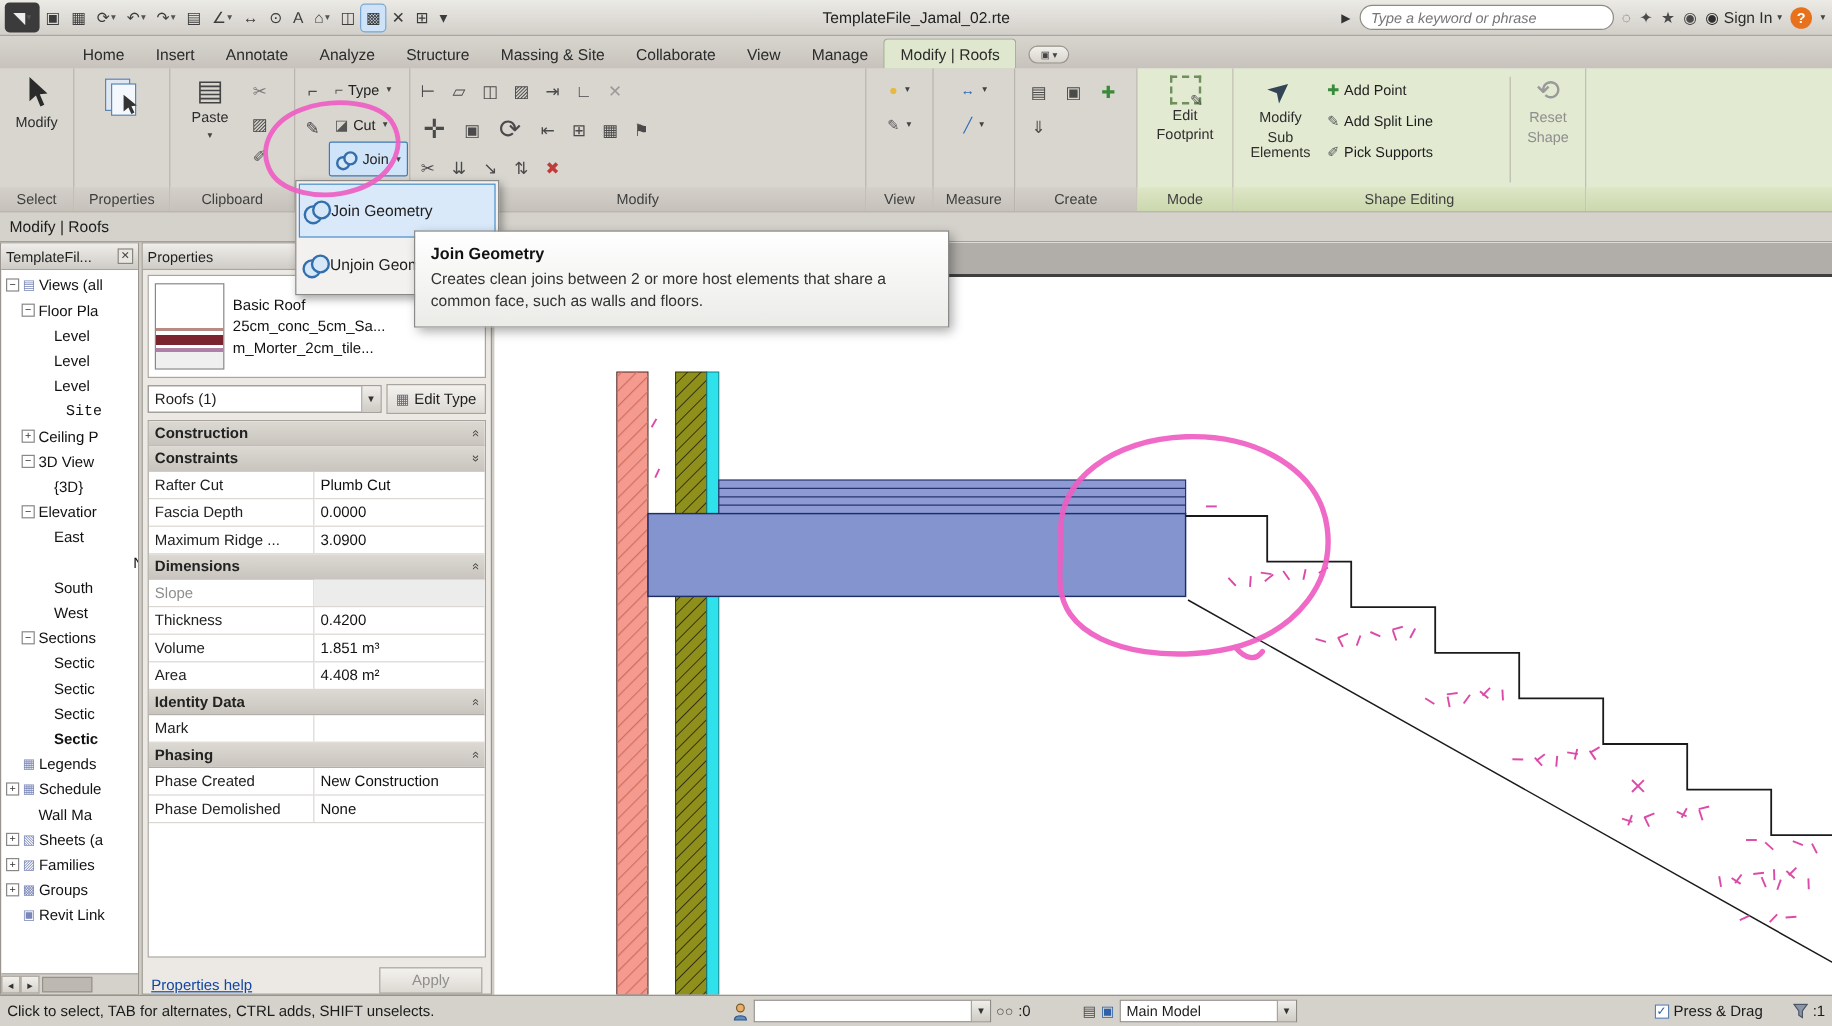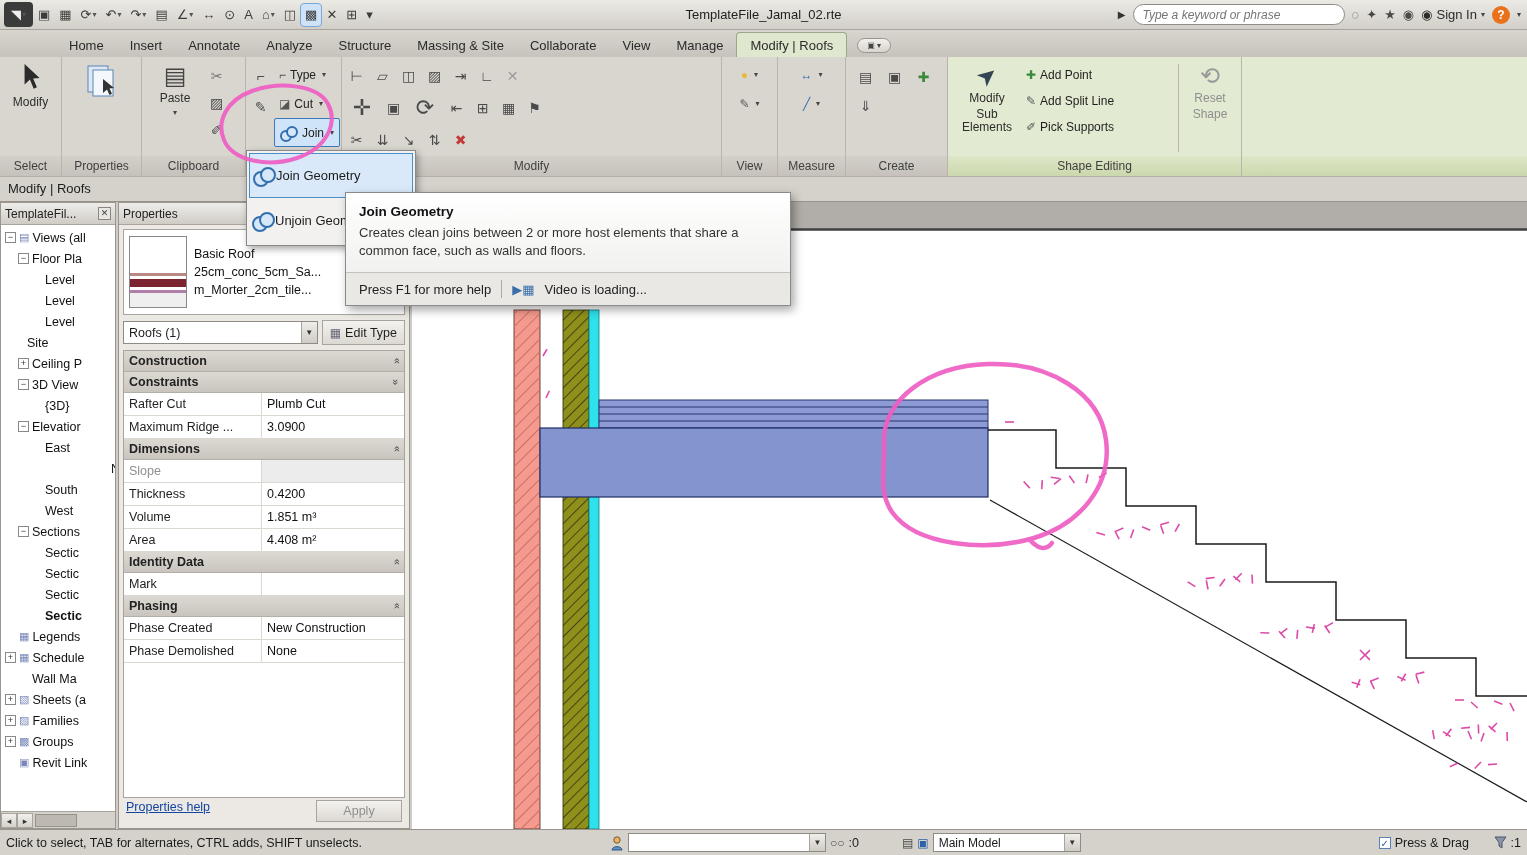--- a/index.html
+++ b/index.html
@@ -111,21 +111,21 @@
   .pgh{height:21px;background:linear-gradient(#dcd9d3,#c9c5be);border-bottom:1px solid #b3afa8;
     display:flex;align-items:center;padding:0 5px;font-weight:bold;font-size:12.5px;color:#222}
   .chev{margin-left:auto;font-size:11px;transform:rotate(-90deg);color:#444;font-weight:normal}
   .chev.col{transform:rotate(90deg)}
   .prow{height:23px;display:flex;border-bottom:1px solid #dbd8d2;font-size:12.5px}
   .pn{width:138px;padding:0 5px;display:flex;align-items:center;border-right:1px solid #dbd8d2;color:#222;
     overflow:hidden;white-space:nowrap}
   .pv{flex:1;padding:0 5px;display:flex;align-items:center;color:#111;overflow:hidden;white-space:nowrap}
   .pn.dis{color:#8f8f8f}
   .pv.dis{background:#ececec}
-  #props-footer{height:28px;display:flex;align-items:flex-start;padding:0 7px;flex:none}
+  #props-footer{height:28px;display:flex;align-items:flex-end;padding:0 7px;flex:none}
   #props-help{color:#1346a0;text-decoration:underline;font-size:12.5px}
   #apply-btn{margin-left:auto;width:86px;height:22px;border:1px solid #a9a59e;
     background:linear-gradient(#f4f2ee,#dcd9d3);color:#8f8f8f;text-align:center;line-height:20px;font-size:12.5px}
 
   
   #canvas{position:absolute;left:412px;top:202px;width:1115px;height:627px;background:#fff;overflow:hidden}
   #canvas svg{position:absolute;left:0;top:0}
 
   
   #dropdown{position:absolute;left:246px;top:150px;width:170px;background:#f2f1ef;border:1px solid #8a8a8a;
@@ -346,20 +346,30 @@
   <div class="panel" style="width:102px">
     <div class="pcontent" style="flex-wrap:wrap;align-content:flex-start;gap:6px;padding:8px" id="create-icons">
         <span class="mi">▤</span>
         <span class="mi">▣</span>
         <span class="mi" style="color: rgb(58, 138, 58);">✚</span>
         <span class="mi">⇓</span>
       </div>
     <div class="plabel">Create</div>
   </div>
 
+  <div class="panel green" style="width:80px">
+    <div class="pcontent" style="justify-content:center">
+      <div class="bigbtn">
+        <span class="footprint-ic"></span>
+        <span class="bl">Edit</span>
+        <span class="bl">Footprint</span>
+      </div>
+    </div>
+    <div class="plabel">Mode</div>
+  </div>
 
   <div class="panel green" style="width:294px">
     <div class="pcontent">
       <div class="bigbtn" style="width:72px">
         <span class="glyph-lg" style="transform:rotate(-40deg);color:#345">➤</span>
         <span class="bl">Modify</span>
         <span class="bl">Sub Elements</span>
       </div>
       <div class="col" id="shape-items" style="justify-content:flex-start;padding-top:2px;flex:1">
           <div class="shead">
@@ -413,21 +423,21 @@
         <span>Level</span>
       </div>
       <div class="trow" style="padding-left: 30px;">
         <span class="expsp"></span>
         <span>Level</span>
       </div>
       <div class="trow" style="padding-left: 30px;">
         <span class="expsp"></span>
         <span>Level</span>
       </div>
-      <div class="trow" style="padding-left: 12px;">
+      <div class="trow" style="padding-left: 40px; font-family: Liberation Mono, monospace;">
         <span class="expsp"></span>
         <span>Site</span>
       </div>
       <div class="trow" style="padding-left: 17px;">
         <span class="exp">+</span>
         <span>Ceiling P</span>
       </div>
       <div class="trow" style="padding-left: 17px;">
         <span class="exp">−</span>
         <span>3D View</span>
@@ -545,20 +555,24 @@
         <span>Construction</span>
         <span class="chev">»</span>
       </div>
       <div class="pgh">
         <span>Constraints</span>
         <span class="chev col">»</span>
       </div>
       <div class="prow">
         <span class="pn">Rafter Cut</span>
         <span class="pv">Plumb Cut</span>
+      </div>
+      <div class="prow">
+        <span class="pn">Fascia Depth</span>
+        <span class="pv">0.0000</span>
       </div>
       <div class="prow">
         <span class="pn">Maximum Ridge ...</span>
         <span class="pv">3.0900</span>
       </div>
       <div class="pgh">
         <span>Dimensions</span>
         <span class="chev">»</span>
       </div>
       <div class="prow">
@@ -714,26 +728,20 @@
     </div>
     <div class="dditem">
       <span class="ddi"></span>
       <span>Unjoin Geometry</span>
     </div>
   </div>
 
 <div id="tooltip">
   <div id="tt-title">Join Geometry</div>
   <div id="tt-body">Creates clean joins between 2 or more host elements that share a common face, such as walls and floors.</div>
-  <div id="tt-footer">
-    <span>Press F1 for more help</span>
-    <span class="vdiv"></span>
-    <span class="vid-ic">▶▦</span>
-    <span>Video is loading...</span>
-  </div>
 </div>
 
 <svg id="ribbon-circle" viewBox="0 0 150 110">
   <path d="M47 23 C75 13 113 17 123 36 C133 55 122 80 92 90 C62 100 27 92 19 72 C11 53 22 32 47 23 Z" fill="none" stroke="#ee5ec2" stroke-width="4" stroke-linecap="round" opacity="0.92"></path>
 </svg>
 
 <div id="statusbar">
   <span id="sb-msg">Click to select, TAB for alternates, CTRL adds, SHIFT unselects.</span>
 
   <span class="sbgrp" style="left:610px">

